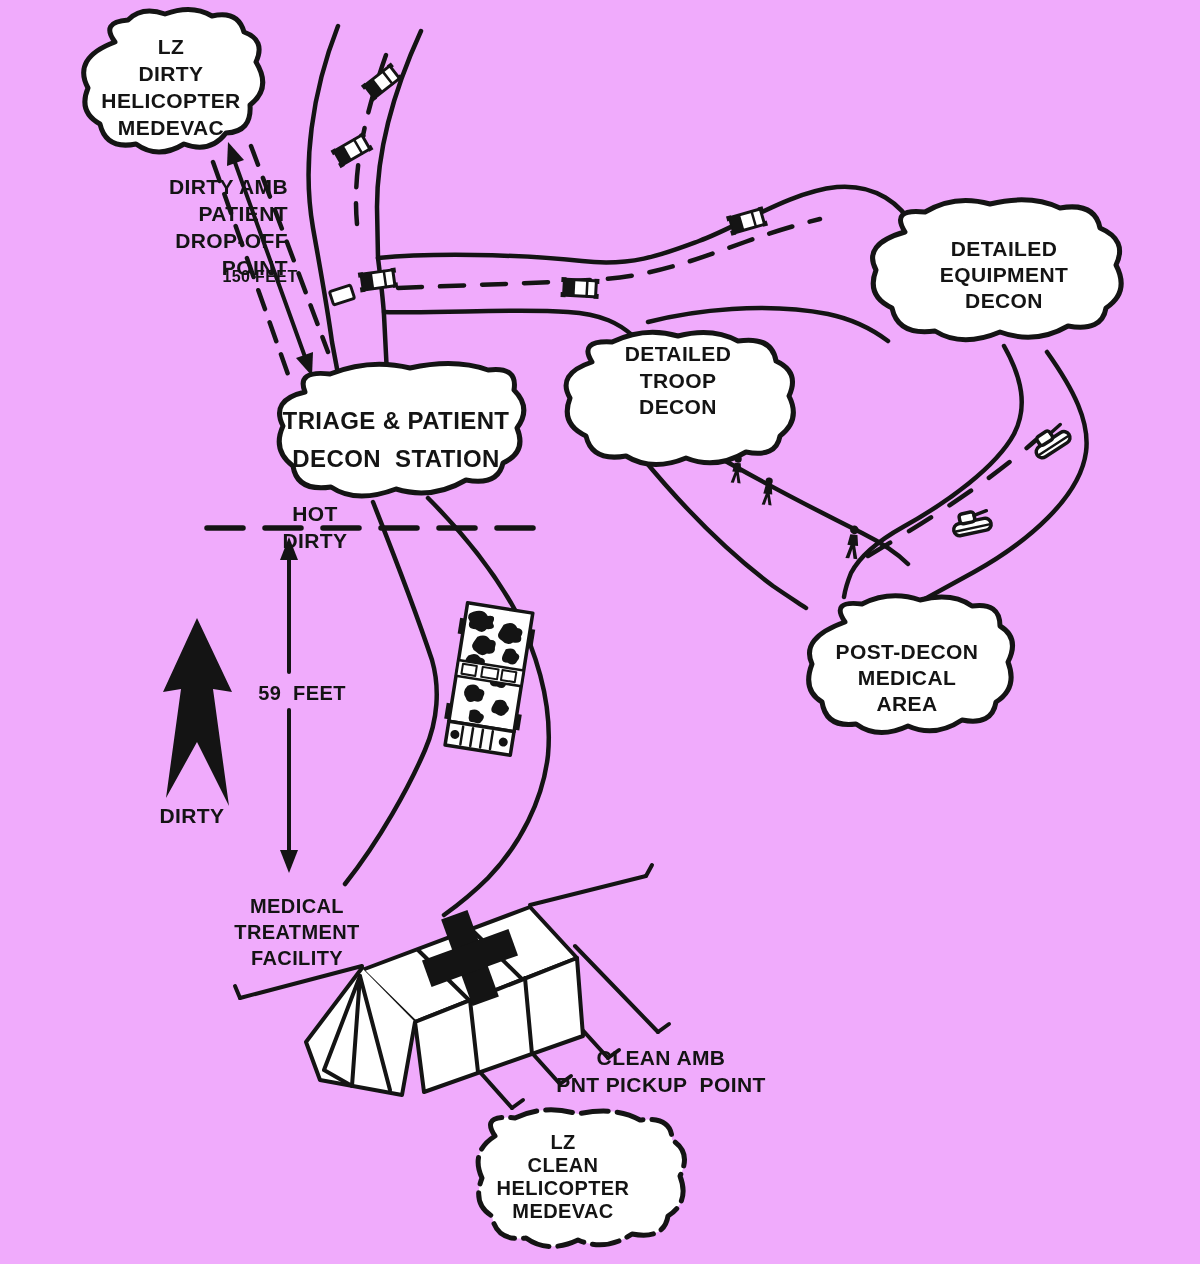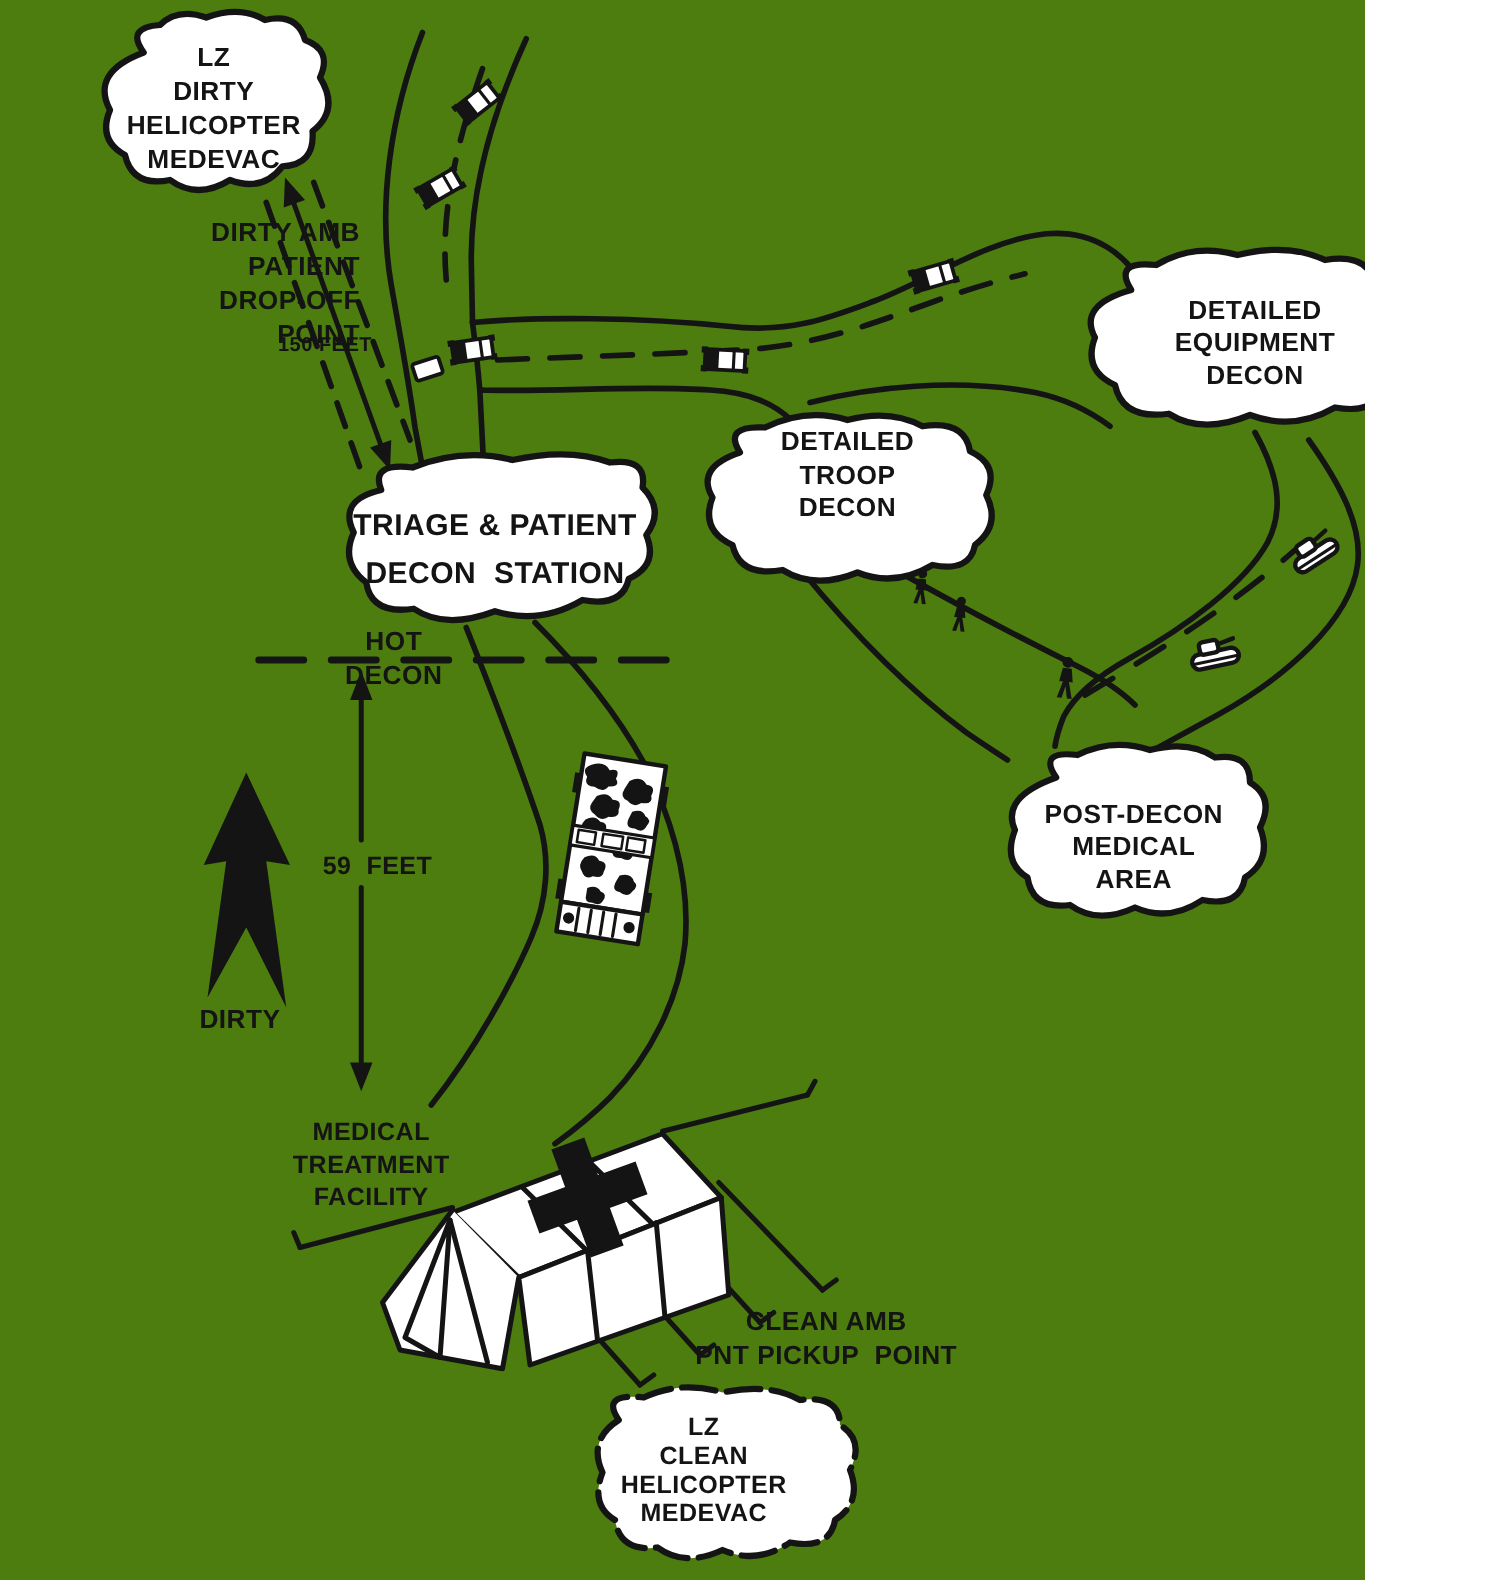--- a/index.html
+++ b/index.html
@@ -1,17 +1,17 @@
 <!DOCTYPE html>
 <html><head>
 <meta charset="utf-8">
 <style>
   html,body{margin:0;padding:0;background:#fff;}
   #stage{
-    position:relative;width:1092px;height:1264px;background:#4d7c0f;
+    position:relative;width:1200px;height:1264px;background:#f0abfc;
     font-family:"Liberation Sans","DejaVu Sans",sans-serif;overflow:hidden;
   }
   #lineart{position:absolute;left:0;top:0;width:1200px;height:1264px;}
   .lbl{
     position:absolute;font-weight:bold;color:#141414;
     white-space:pre-wrap;line-height:27px;font-size:21px;letter-spacing:.4px;
     text-align:center;
   }
   .lbl.left{text-align:right;}
 </style>
@@ -196,21 +196,21 @@
   <div class="lbl left" style="left:88px;top:173px;width:200px;">DIRTY AMB
 PATIENT
 DROP-OFF
 POINT</div>
 
   <div class="lbl" style="left:205px;top:263px;width:110px;font-size:16px;">150 FEET</div>
 
   <div class="lbl" style="left:276px;top:402px;width:240px;line-height:38px;font-size:24px;">TRIAGE &amp; PATIENT
 DECON  STATION</div>
 
-  <div class="lbl" style="left:260px;top:500px;width:110px;font-size:21px;">HOT DECON</div>
+  <div class="lbl" style="left:260px;top:500px;width:110px;font-size:21px;">HOT DIRTY</div>
 
   <div class="lbl" style="left:247px;top:680px;width:110px;font-size:20px;">59  FEET</div>
 
   <div class="lbl" style="left:152px;top:802px;width:80px;font-size:21px;">DIRTY</div>
 
   <div class="lbl" style="left:521px;top:1044px;width:280px;font-size:21px;">CLEAN AMB
 PNT PICKUP  POINT</div>
 
   <div class="lbl" style="left:187px;top:893px;width:220px;line-height:26px;font-size:20px;">MEDICAL
 TREATMENT

